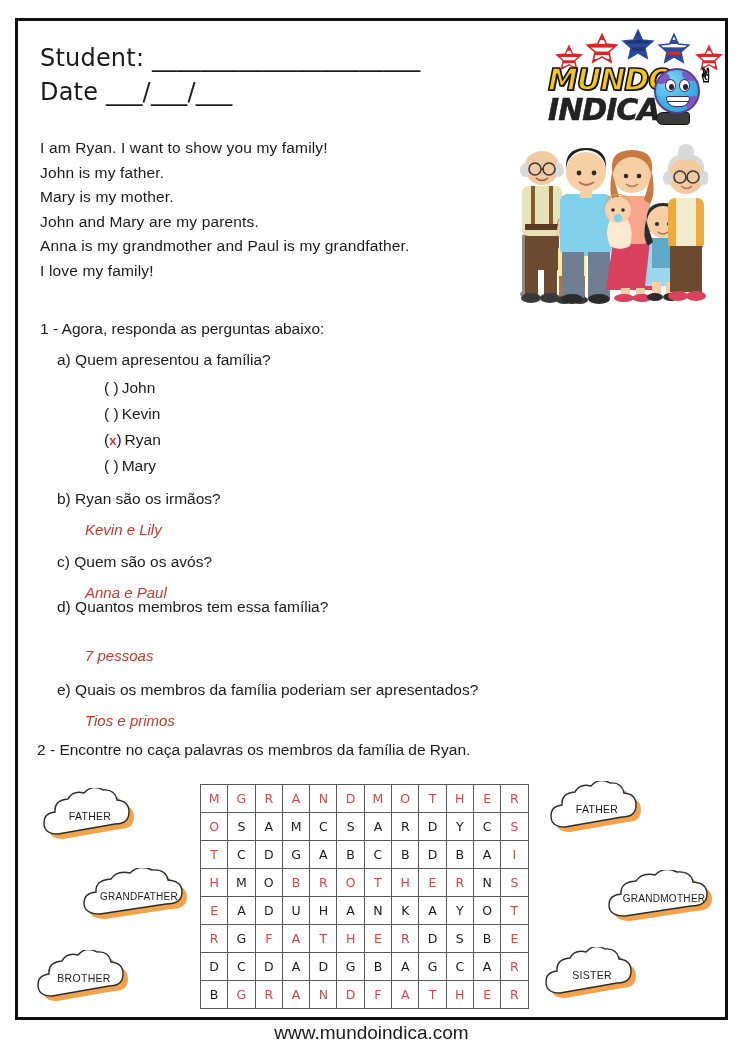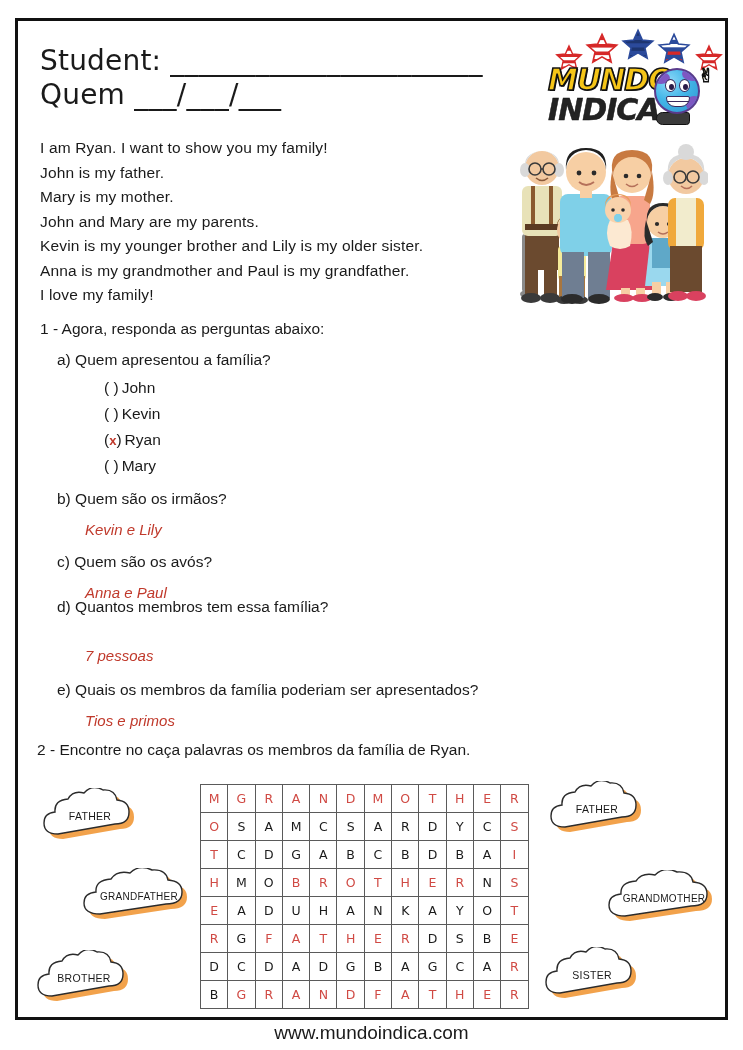--- a/index.html
+++ b/index.html
@@ -19,21 +19,21 @@
     position: absolute;
     left: 15px; top: 18px;
     width: 713px; height: 1002px;
     border: 3px solid #111111;
   }
 
   
   #student-line, #date-line {
     position: absolute;
     font-family: "DejaVu Sans", sans-serif;
-    font-size: 28px;
+    font-size: 24px;
     color: #1a1a1a;
     letter-spacing: 0.2px;
     white-space: nowrap;
   }
   #student-line { left: 40px; top: 44px; }
   #date-line    { left: 40px; top: 78px; }
 
   
   #logo-block {
     position: absolute;
@@ -267,21 +267,21 @@
     font-size: 19px;
     color: #1a1a1a;
   }
 </style>
 </head>
 <body>
 
 <div id="page-border"></div>
 
 <div id="student-line">Student: ______________________</div>
-<div id="date-line">Quem ___/___/___</div>
+<div id="date-line">Date ___/___/___</div>
 
 <div id="logo-block">
   <div class="star" style="left:6px;  top:16px;">
     <svg width="30" height="30" viewBox="0 0 24 24">
         <defs>
           <clipPath id="s1">
             <path d="M12 1.6l2.9 6.4 6.9.7-5.2 4.6 1.5 6.8L12 16.6 5.9 20.1l1.5-6.8L2.2 8.7l6.9-.7z"></path>
           </clipPath>
         </defs>
       <g clip-path="url(#s1)">
@@ -382,21 +382,20 @@
     <div id="globe-mouth"></div>
   </div>
   <div id="peace-hand">✌</div>
 </div>
 
 <div id="passage">
   <div class="passage-line">I am Ryan. I want to show you my family!</div>
   <div class="passage-line">John is my father.</div>
   <div class="passage-line">Mary is my mother.</div>
   <div class="passage-line">John and Mary are my parents.</div>
-  <div class="passage-line">Kevin is my younger brother and Lily is my older sister.</div>
   <div class="passage-line">Anna is my grandmother and Paul is my grandfather.</div>
   <div class="passage-line">I love my family!</div>
 </div>
 
 <div id="family-illustration">
   <svg width="208" height="168" viewBox="0 0 208 168">
 
     <g>
       <rect x="22" y="96" width="10" height="58" fill="#8a8a8a" rx="3"></rect>
       <ellipse cx="27" cy="156" rx="7" ry="4" fill="#8a8a8a"></ellipse>
@@ -518,21 +517,21 @@
     <span class="opt-paren">(<span class="opt-mark"></span>&nbsp;)</span><span class="opt-label">Kevin</span>
   </div>
   <div class="option-row">
     <span class="opt-paren">(<span class="opt-mark">x</span>)</span><span class="opt-label">Ryan</span>
   </div>
   <div class="option-row">
     <span class="opt-paren">(<span class="opt-mark"></span>&nbsp;)</span><span class="opt-label">Mary</span>
   </div>
 </div>
 
-<div class="qline" style="left:57px; top:490px;">b) Quem são os irmãos?</div>
+<div class="qline" style="left:57px; top:490px;">b) Ryan são os irmãos?</div>
 <div class="answer" style="left:85px; top:521px;">Kevin e Lily</div>
 
 <div class="qline" style="left:57px; top:553px;">c) Quem são os avós?</div>
 <div class="answer" style="left:85px; top:584px;">Anna e Paul</div>
 
 <div class="qline" style="left:57px; top:598px;">d) Quantos membros tem essa família?</div>
 <div class="answer" style="left:85px; top:647px;">7 pessoas</div>
 
 <div class="qline" style="left:57px; top:681px;">e) Quais os membros da família poderiam ser apresentados?</div>
 <div class="answer" style="left:85px; top:712px;">Tios e primos</div>

